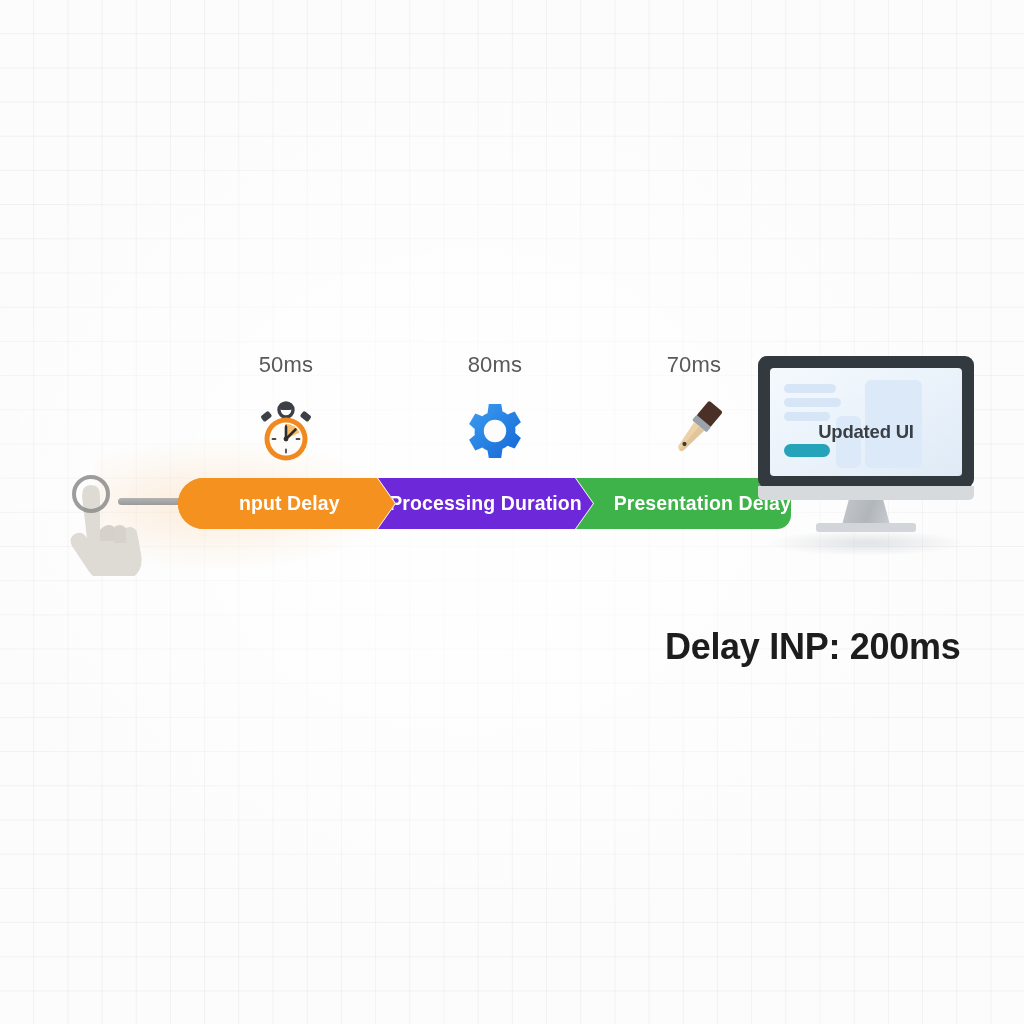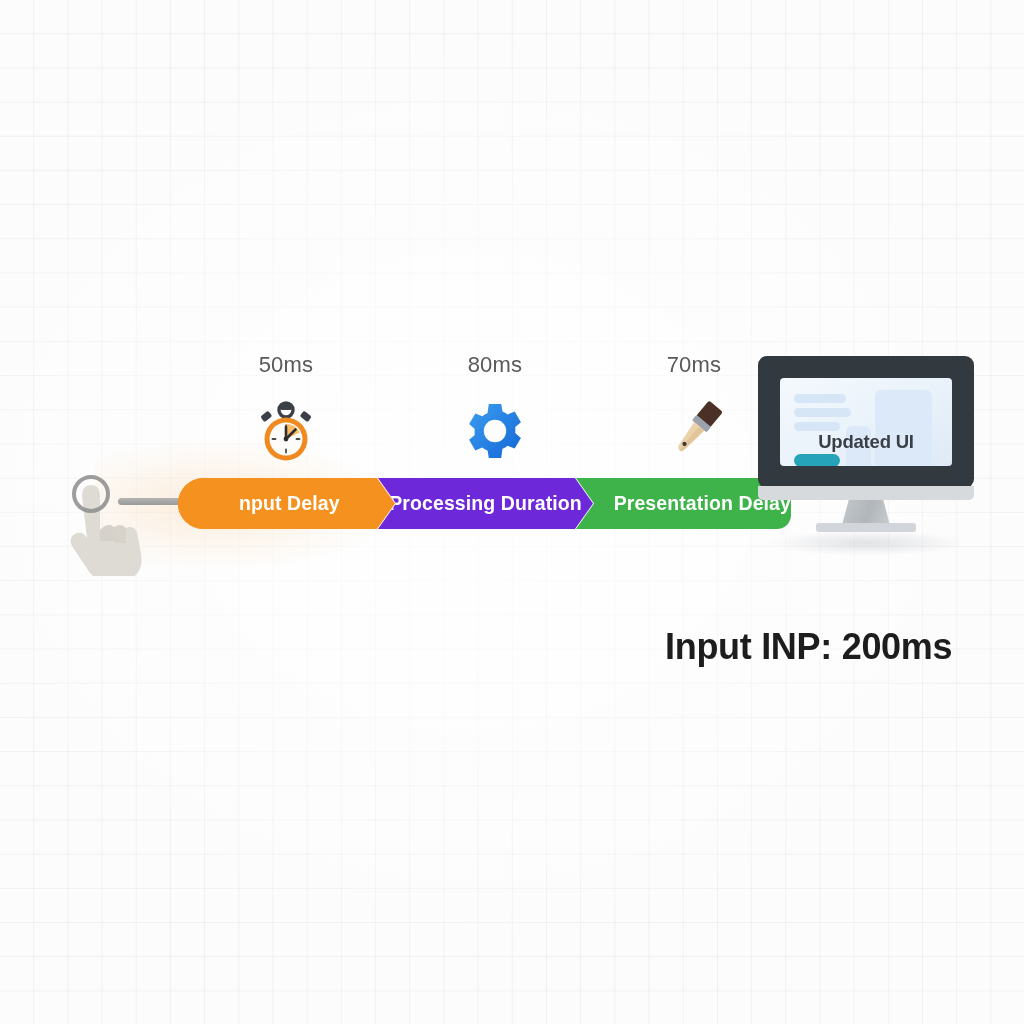--- a/index.html
+++ b/index.html
@@ -157,21 +157,21 @@
     width: 200px; height: 26px;
     background: radial-gradient(ellipse at 50% 50%, rgba(80,90,110,0.16) 0%, rgba(80,90,110,0) 70%);
   }
   .mon-bezel {
     position: absolute;
     left: 0; top: 0;
     width: 216px; height: 132px;
     background: #333a3f;
     border-radius: 9px;
     box-sizing: border-box;
-    padding: 22px;
+    padding: 12px;
   }
   .mon-screen {
     width: 100%; height: 100%;
     background: linear-gradient(150deg, #f4f9fd 0%, #e8f1fa 60%, #dfeaf6 100%);
     border-radius: 4px;
     position: relative;
     overflow: hidden;
   }
   .mon-chin {
     position: absolute;
@@ -348,15 +348,15 @@
         <div class="sk-bar sk-b3"></div>
         <div class="sk-pill"></div>
         <div class="mon-text">Updated UI</div>
       </div>
     </div>
     <div class="mon-chin"></div>
     <div class="mon-stand"></div>
     <div class="mon-base"></div>
   </div>
 
-  <div class="total">Input INP: 200ms</div>
+  <div class="total">Delay INP: 200ms</div>
 
 </div>
 
 </body></html>

